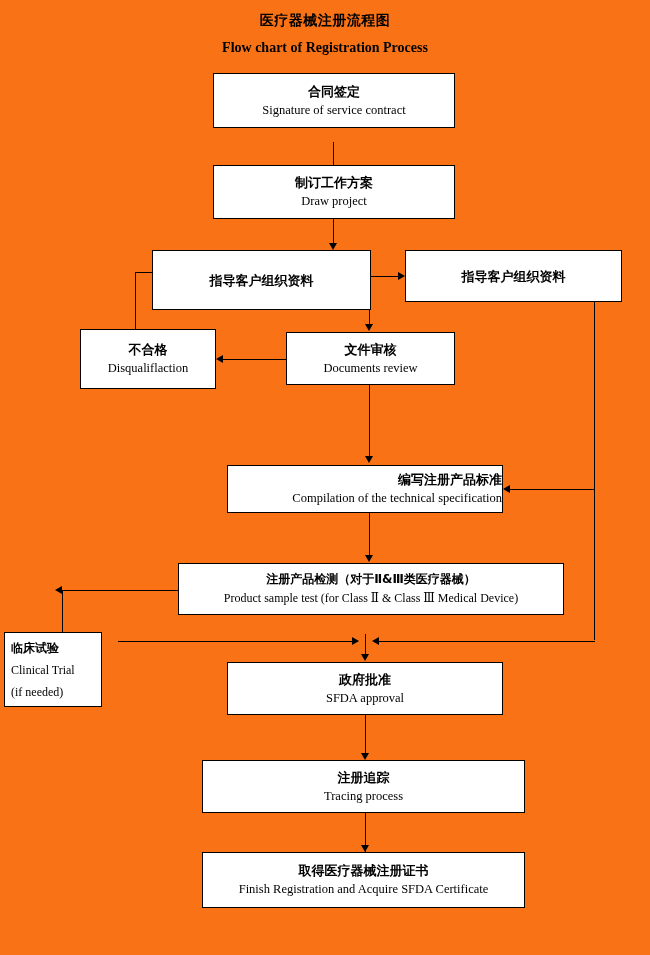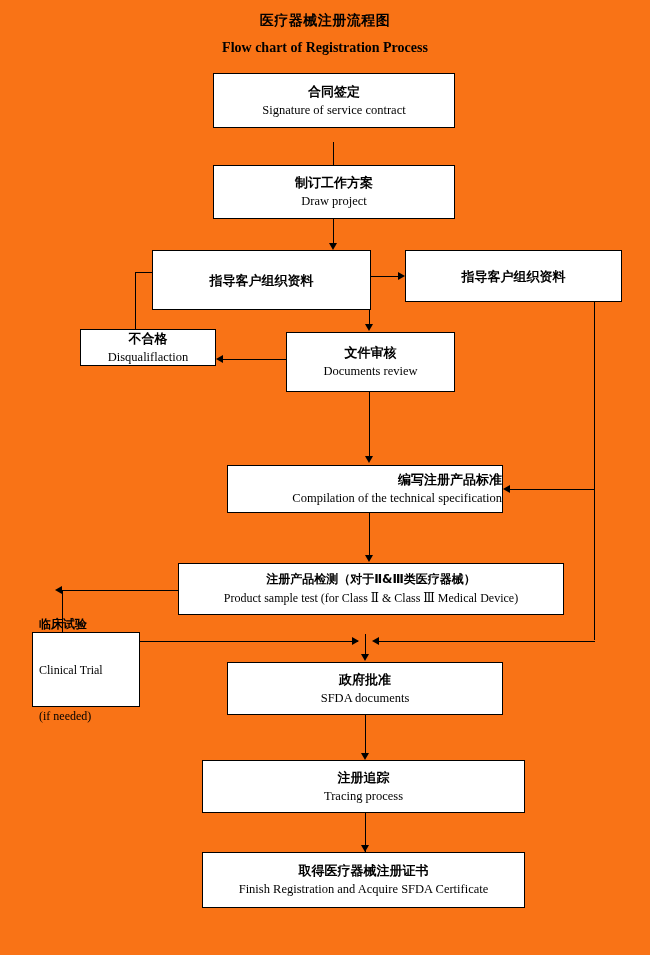--- a/index.html
+++ b/index.html
@@ -187,49 +187,49 @@
   </div>
 
   <div class="node" style="left:152px; top:250px; width:219px; height:60px;">
     <div class="cn">指导客户组织资料</div>
   </div>
 
   <div class="node" style="left:405px; top:250px; width:217px; height:52px;">
     <div class="cn">指导客户组织资料</div>
   </div>
 
-  <div class="node" style="left:80px; top:329px; width:136px; height:37px;">
+  <div class="node" style="left:80px; top:329px; width:136px; height:60px;">
     <div class="cn">不合格</div>
     <div class="en">Disqualiflaction</div>
   </div>
 
-  <div class="node" style="left:286px; top:332px; width:169px; height:60px;">
+  <div class="node" style="left:286px; top:332px; width:169px; height:53px;">
     <div class="cn">文件审核</div>
     <div class="en">Documents review</div>
   </div>
 
   <div class="node" style="left:227px; top:465px; width:276px; height:48px;align-items:flex-end;">
     <div class="cn">编写注册产品标准</div>
     <div class="en">Compilation of the technical specification</div>
   </div>
 
   <div class="node small" style="left:178px; top:563px; width:386px; height:52px;">
     <div class="cn">注册产品检测（对于Ⅱ&amp;Ⅲ类医疗器械）</div>
     <div class="en">Product sample test (for Class  Ⅱ &amp; Class  Ⅲ  Medical Device)</div>
   </div>
 
-  <div class="node left-align" style="left:32px; top:632px; width:108px; height:75px;gap:24px;">
+  <div class="node left-align" style="left:4px; top:632px; width:98px; height:75px;">
     <div class="cn">临床试验</div>
     <div class="en">Clinical Trial</div>
     <div class="en">(if needed)</div>
   </div>
 
   <div class="node" style="left:227px; top:662px; width:276px; height:53px;">
     <div class="cn">政府批准</div>
-    <div class="en">SFDA documents</div>
+    <div class="en">SFDA approval</div>
   </div>
 
   <div class="node" style="left:202px; top:760px; width:323px; height:53px;">
     <div class="cn">注册追踪</div>
     <div class="en">Tracing process</div>
   </div>
 
   <div class="node" style="left:202px; top:852px; width:323px; height:56px;">
     <div class="cn">取得医疗器械注册证书</div>
     <div class="en">Finish Registration and Acquire SFDA Certificate</div>

